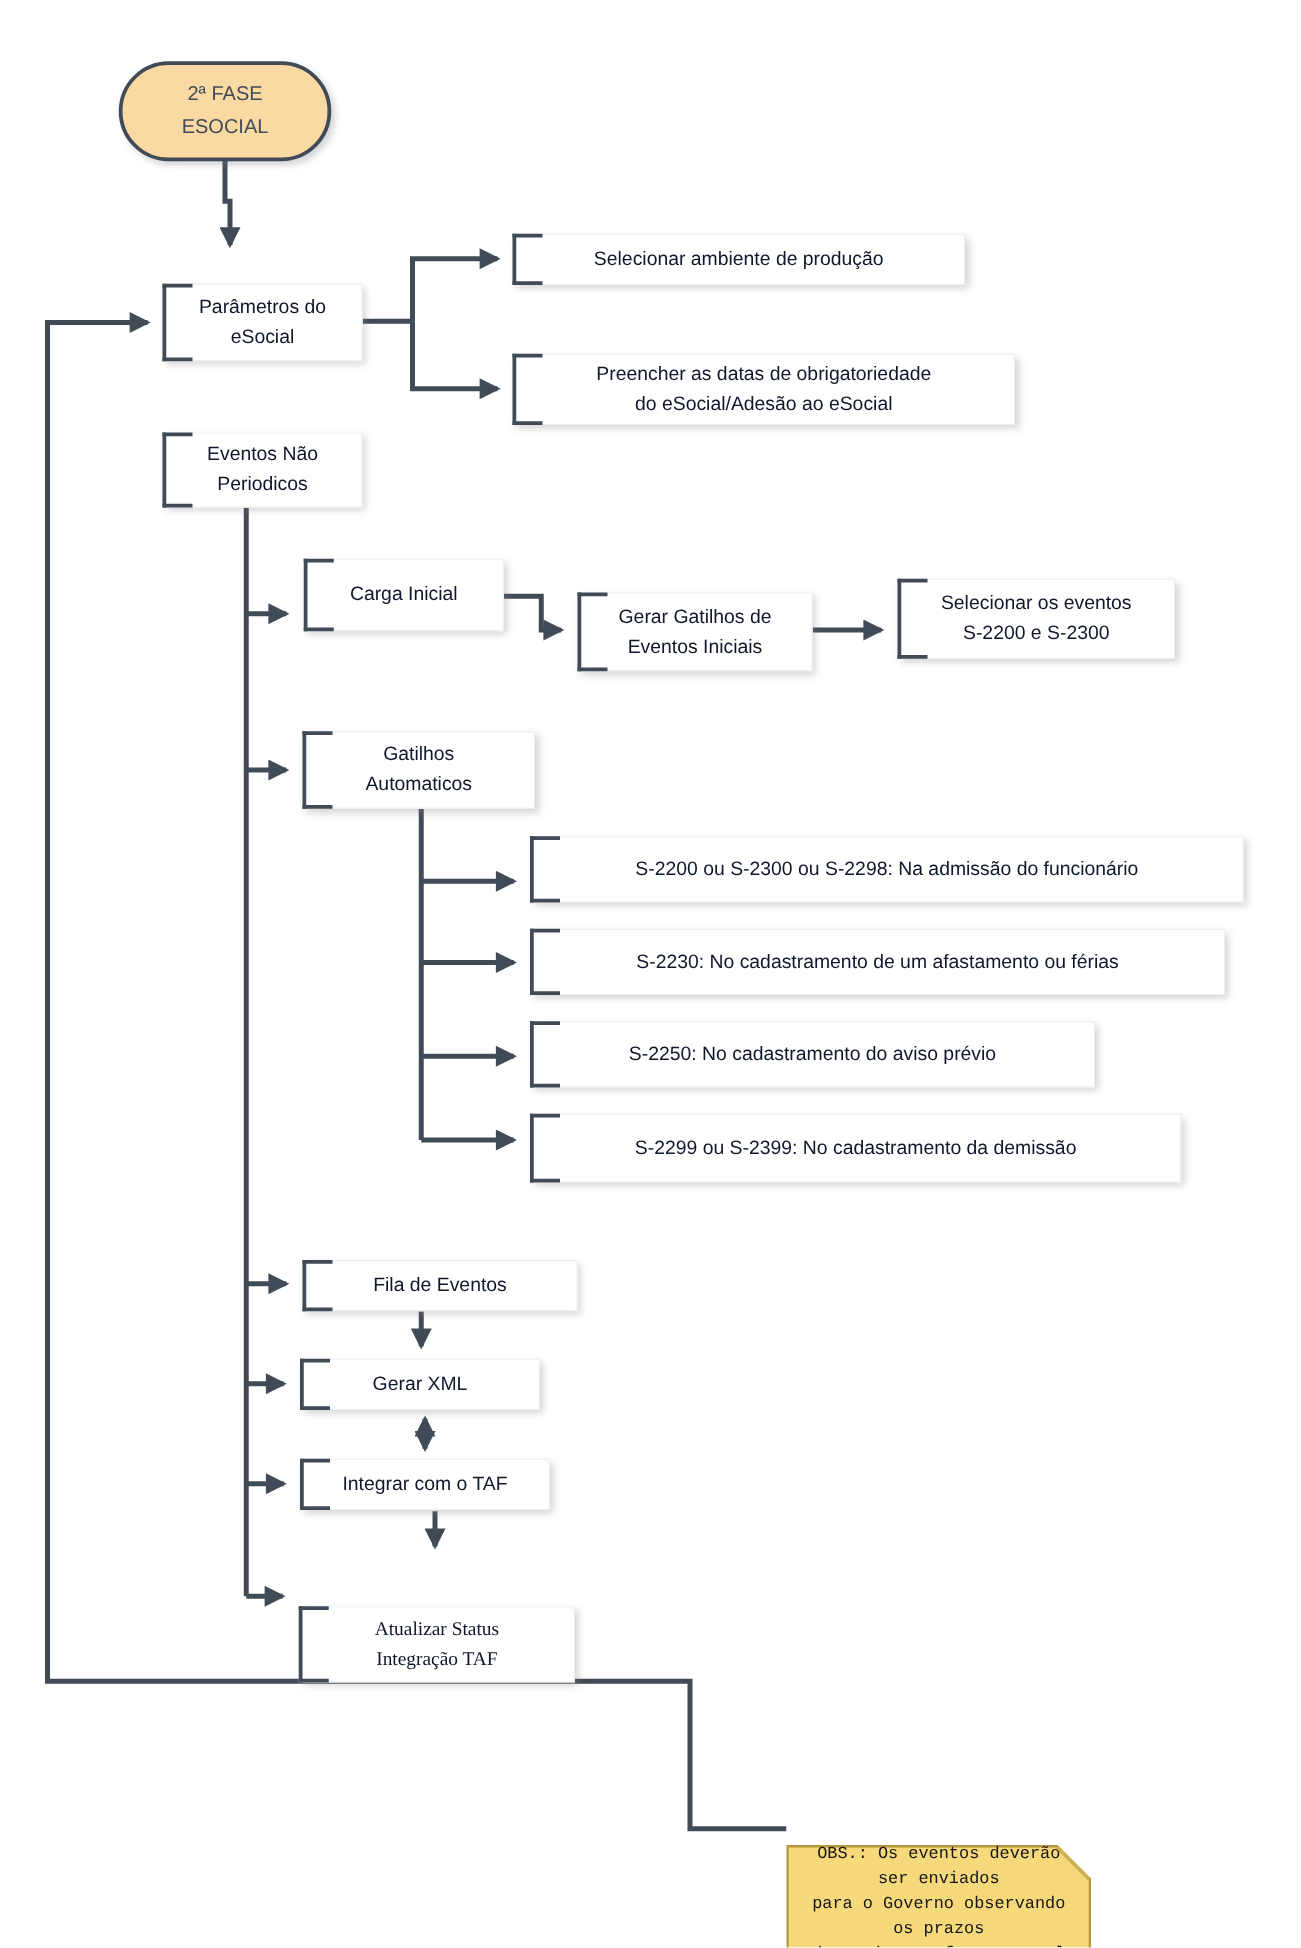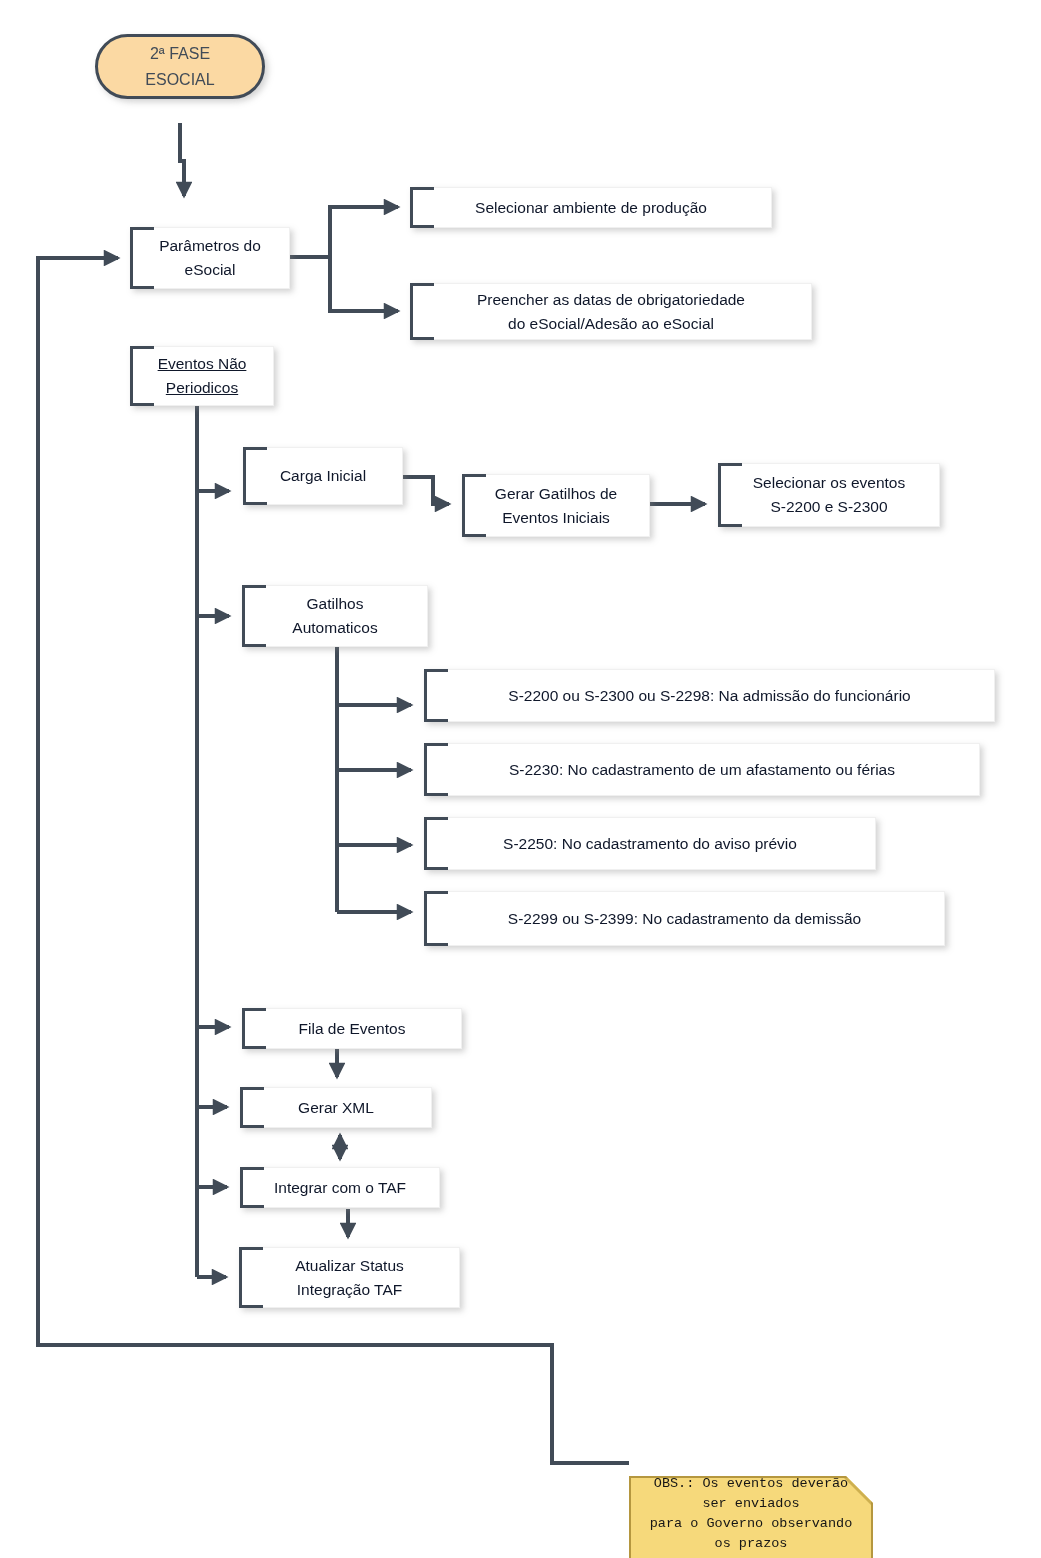--- a/index.html
+++ b/index.html
@@ -92,31 +92,31 @@
     <path d="M337,705 L411,705" marker-end="url(#arr)"></path>
     <path d="M337,770 L411,770" marker-end="url(#arr)"></path>
     <path d="M337,845 L411,845" marker-end="url(#arr)"></path>
     <path d="M337,912 L411,912" marker-end="url(#arr)"></path>
 
     <path d="M337,1049 L337,1077" marker-end="url(#arr)"></path>
     <path d="M340,1135 L340,1159" marker-start="url(#arr)" marker-end="url(#arr)"></path>
     <path d="M348,1209 L348,1237" marker-end="url(#arr)"></path>
   </svg>
 
-  <div class="start" style="left:95px;top:34px;width:170px;height:65px;">
+  <div class="start" style="left:95px;top:49px;width:170px;height:80px;">
     <span>2ª FASE
 ESOCIAL</span>
   </div>
 
   <div class="pbox" style="left:130px;top:227px;width:160px;height:62px;">
     <span>Parâmetros do
 eSocial</span>
   </div>
 
-  <div class="pbox" style="left:130px;top:346px;width:144px;height:60px;text-decoration:underline;">
+  <div class="pbox" style="left:130px;top:346px;width:160px;height:60px;">
     <span>Eventos Não
 Periodicos</span>
   </div>
 
   <div class="pbox" style="left:410px;top:187px;width:362px;height:41px;">
     <span>Selecionar ambiente de produção</span>
   </div>
 
   <div class="pbox" style="left:410px;top:283px;width:402px;height:57px;">
     <span>Preencher as datas de obrigatoriedade
@@ -163,21 +163,21 @@
   </div>
 
   <div class="pbox" style="left:240px;top:1087px;width:192px;height:41px;">
     <span>Gerar XML</span>
   </div>
 
   <div class="pbox" style="left:240px;top:1167px;width:200px;height:41px;">
     <span>Integrar com o TAF</span>
   </div>
 
-  <div class="pbox" style="left:239px;top:1247px;width:221px;height:61px;">
+  <div class="pbox" style="left:239px;top:1285px;width:221px;height:61px;font-family:Liberation Serif, serif;">
     <span>Atualizar Status
 Integração TAF</span>
   </div>
 
   <div class="note" style="left:629px;top:1476px;width:244px;height:112px;font-family:Liberation Mono, monospace;">
     <span>OBS.:  Os eventos deverão ser enviados
 para o Governo observando os prazos
 de envios conforme manual do esocial.</span>
   </div>
 

